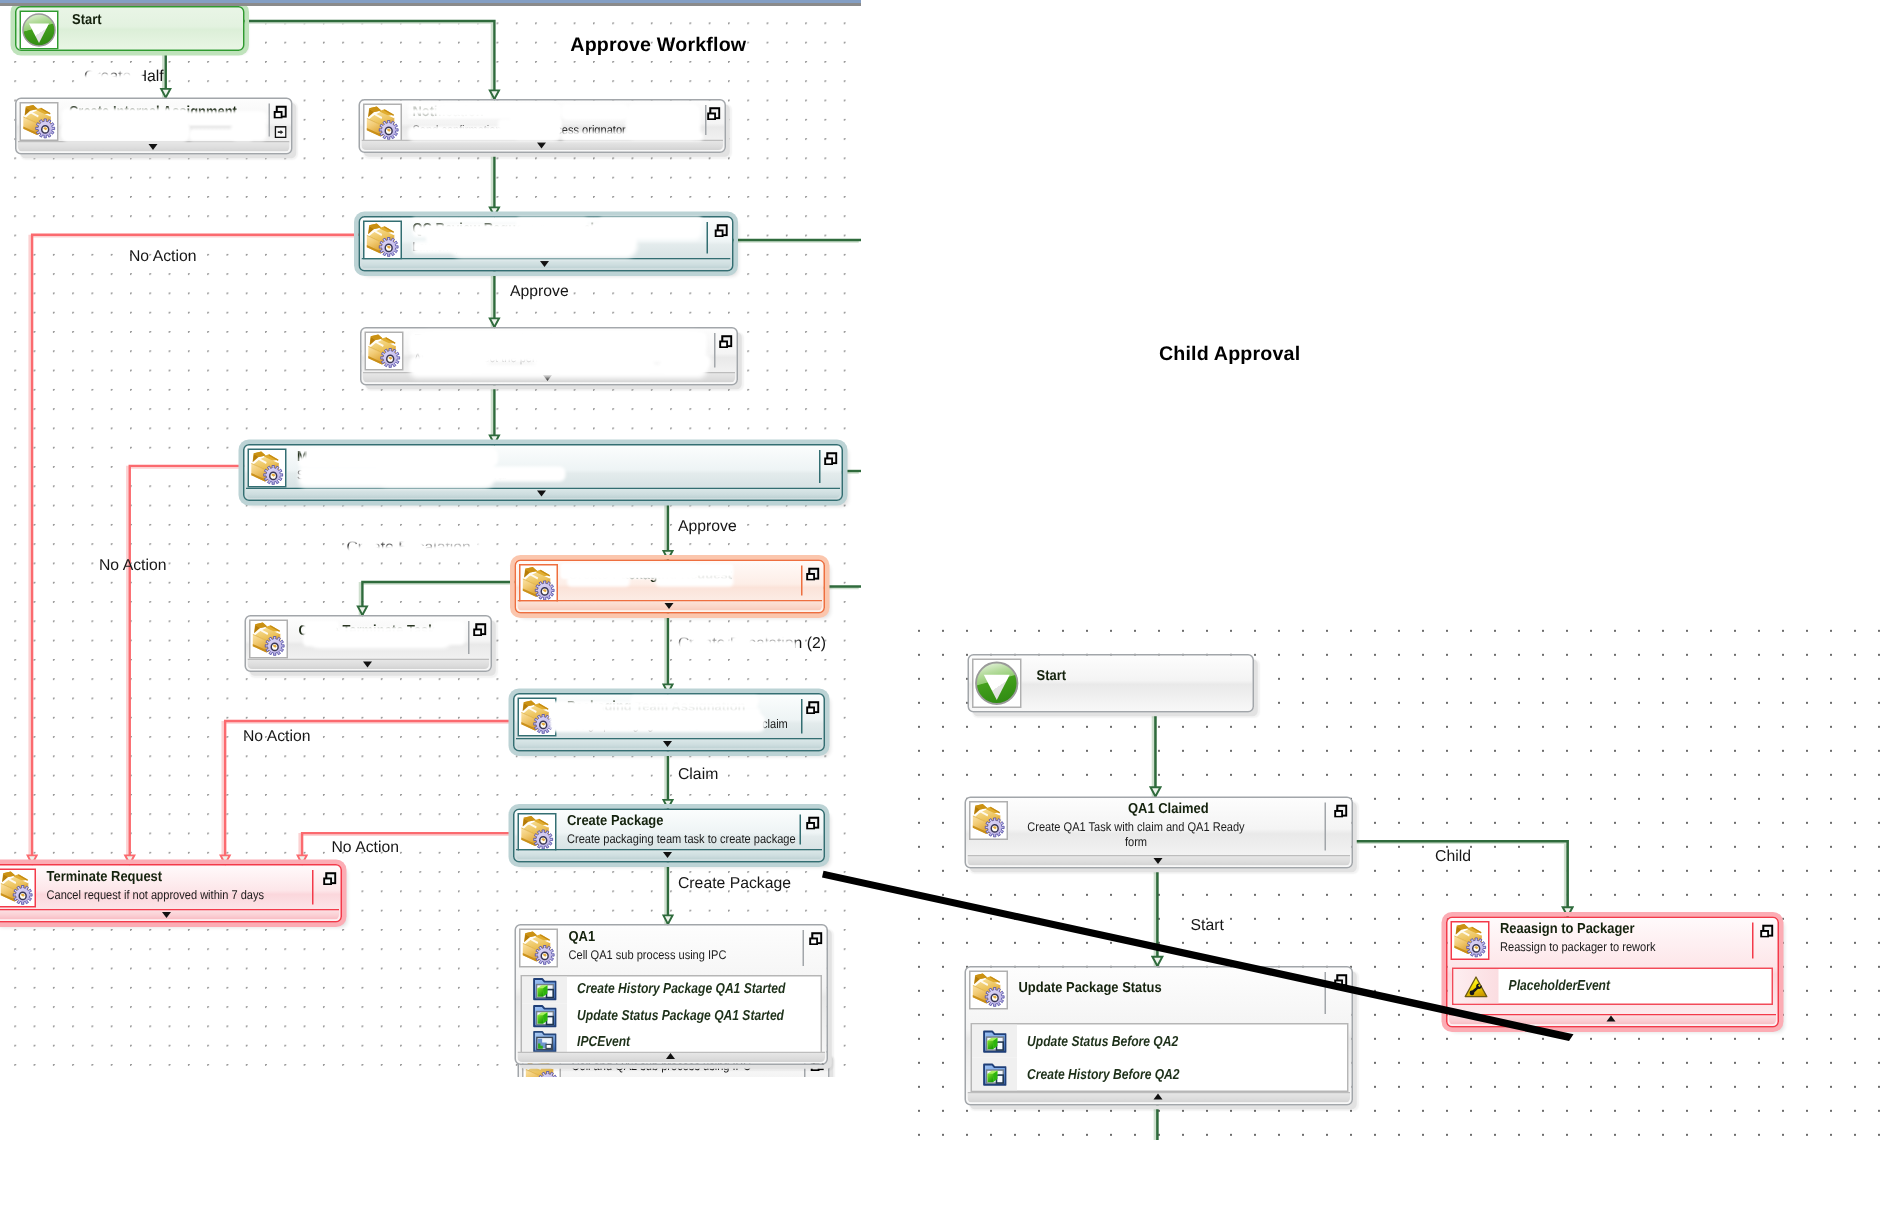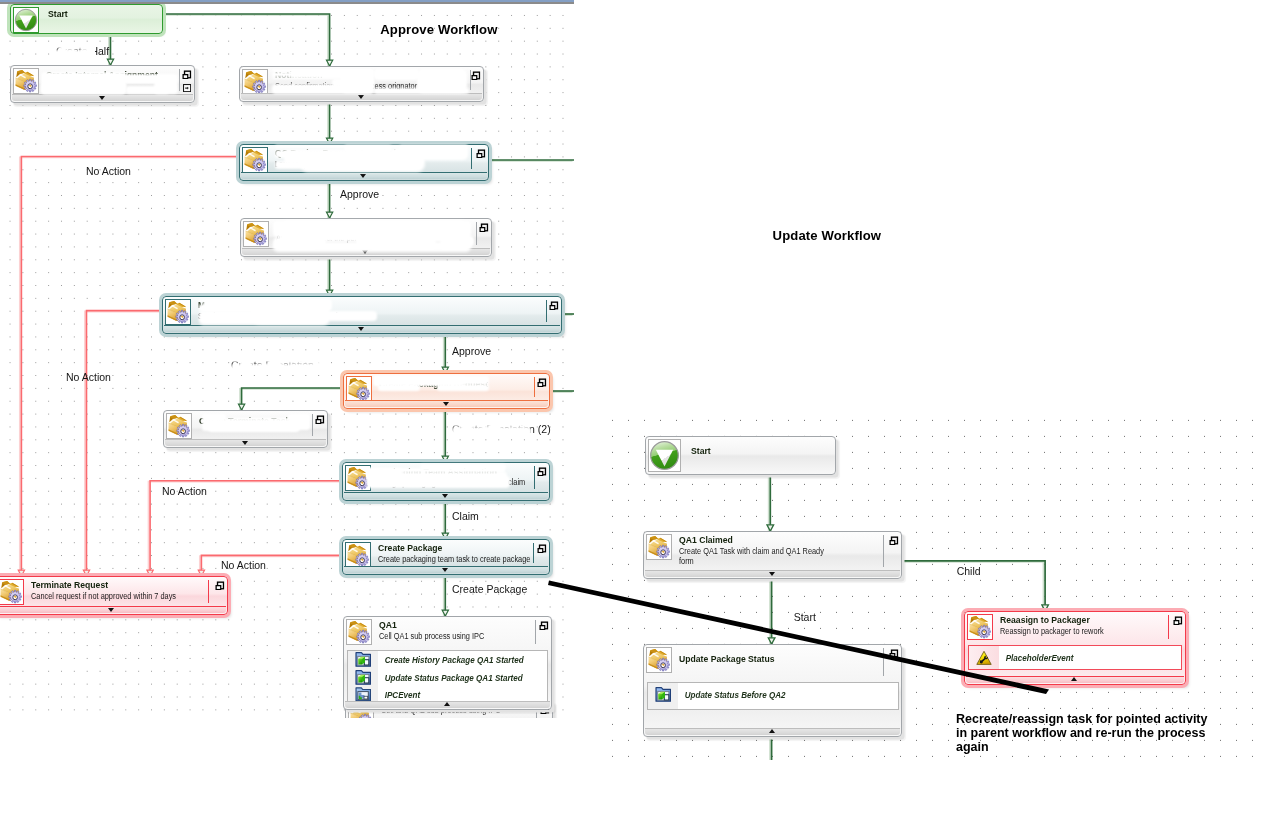--- a/index.html
+++ b/index.html
@@ -1211,21 +1211,21 @@
  <circle cx="12" cy="12" r="10.7" fill="url(#sc30)" stroke="#9a9a9a" stroke-width="0.95"></circle>
  <path d="M5.3 7.6 L18.7 7.6 L12 20.6 Z" fill="url(#st30)"></path>
 </svg>
             </div>
 <div class="ntext" style="margin-left:10px">
 <div class="ntitle" style="margin-top:7px">Start</div>
 </div>
 </div>
 </div>
       </div>
-<div class="node" style="left:39px;top:121px;width:259px;height:48px;z-index:12;">
+<div class="node" style="left:39px;top:121px;width:259px;height:48px;z-index:12;text-align:center;">
 <div class="nbody">
 <div class="nhead" style="height:39px">
 <div class="nicon" style="width:26px;height:26px">
               <svg viewBox="0 0 25 25" width="24" height="24" style="display:block">
  <defs>
   <linearGradient id="bxA31" x1="0.05" y1="0" x2="0.45" y2="1">
    <stop offset="0" stop-color="#fae2a6"></stop>
                     <stop offset="0.45" stop-color="#f2cb74"></stop>
                     <stop offset="1" stop-color="#dda536"></stop>
                   </linearGradient>
@@ -1345,21 +1345,21 @@
 <span class="nbtn">
                 <svg viewBox="0 0 12 12" width="9.6" height="9.6" style="display:block">
  <rect x="2.3" y="0.6" width="9.1" height="9.9" fill="#000"></rect>
  <rect x="4.0" y="2.3" width="5.8" height="6.6" fill="#f2f2f2"></rect>
  <rect x="0.6" y="5.0" width="7.3" height="6.4" fill="#000"></rect>
  <rect x="2.2" y="6.6" width="4.2" height="3.3" fill="#fff"></rect>
 </svg>
               </span>
 </div>
 </div>
-<div class="events" style="top:37px;height:28px;left:3px;right:2px">
+<div class="events" style="top:37px;height:46px;left:3px;right:2px">
 <div class="evrow" style="height:22px">
 <span class="evicon">
                 <svg viewBox="0 0 16 16" width="16.6" height="16.6" style="display:block">
  <defs>
   <linearGradient id="ef35" x1="0.15" y1="0" x2="0.7" y2="1">
    <stop offset="0" stop-color="#9cc0f2"></stop>
                       <stop offset="0.45" stop-color="#7aa7e7"></stop>
                       <stop offset="1" stop-color="#3f6db3"></stop>
                     </linearGradient>
   <linearGradient id="eg35" x1="0" y1="0" x2="0.6" y2="1">
@@ -1498,19 +1498,14 @@
 <div class="wlabel" style="left:189.7px;top:200.5px;">Start</div>
 <div class="wlabel" style="left:352.7px;top:155px;">Child</div>
 </div>
 <div id="topbar">
       <div class="blue"></div>
       <div class="gray"></div>
     </div>
 <svg id="annot-arrow" style="position:absolute;left:0;top:0;width:1268px;height:814px;z-index:50;pointer-events:none">
 <path d="M549,580.5 L1049,689.5 L1046,694 L548,585 Z" fill="#000"></path>
 </svg>
-<div class="title" style="left:772.6px;top:227.5px;">Update Workflow</div>
-<div class="annot" style="left:956px;top:712px">
-<div>Recreate/reassign task for pointed activity</div>
-<div>in parent workflow and re-run the process</div>
-<div>again</div>
-</div>
+<div class="title" style="left:772.6px;top:227.5px;">Child Approval</div>
 </div>
 
 </body></html>

